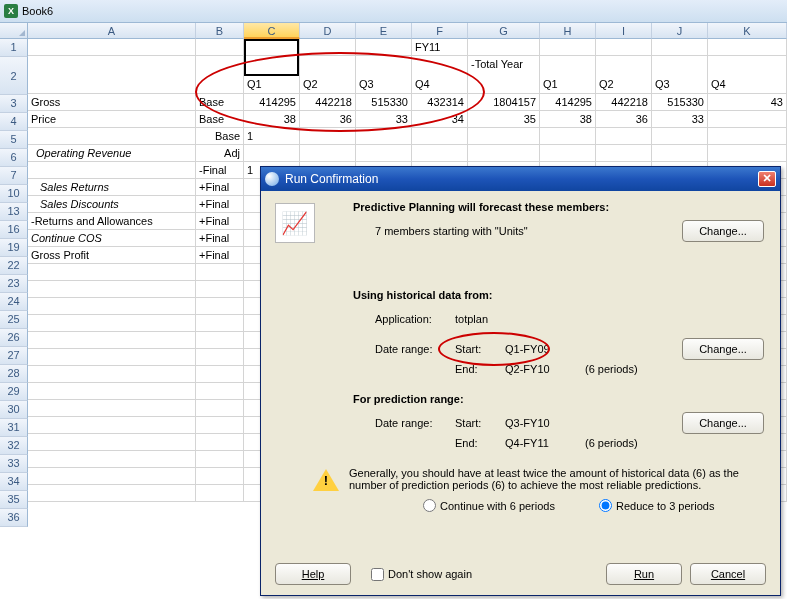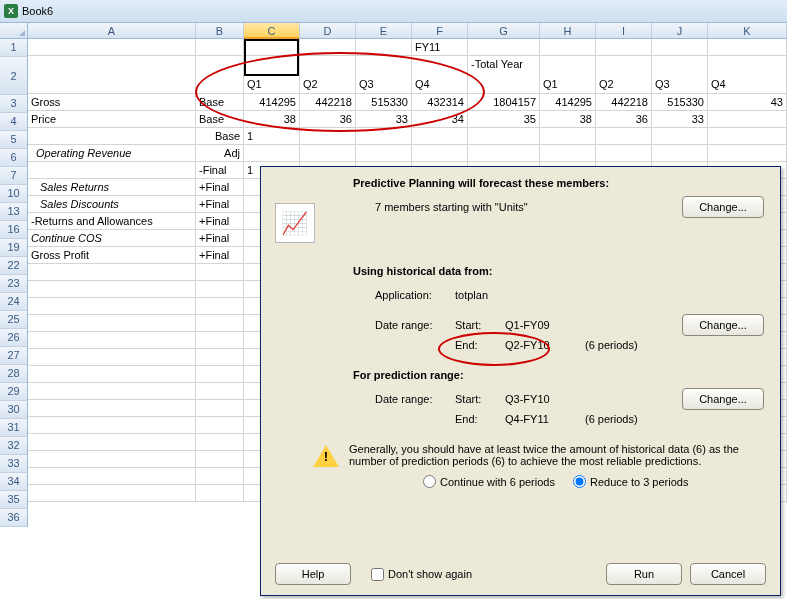--- a/index.html
+++ b/index.html
@@ -53,25 +53,25 @@
 .section-title { font-weight: bold; margin-bottom: 8px; }
 .row-line { display: flex; align-items: center; min-height: 20px; }
 .lbl { width: 80px; }
 .lbl2 { width: 50px; }
 .btn { background: linear-gradient(#fdfdfc, #e8e7df); border: 1px solid #8a867a; border-radius: 4px; font-size: 11px; height: 22px; line-height: 20px; padding: 0 14px; cursor: pointer; }
 .btn-change { position: absolute; right: 16px; width: 82px; text-align: center; }
 .warn-row { display: flex; margin: 10px 0 8px 0; }
 .warn-icon { width: 26px; height: 22px; margin-right: 10px; margin-top: 2px; position: relative; }
 .warn-icon::before { content: ""; position: absolute; left: 0; bottom: 0; border-left: 13px solid transparent; border-right: 13px solid transparent; border-bottom: 22px solid #ffd040; }
 .warn-icon::after { content: "!"; position: absolute; left: 0; width: 26px; text-align: center; top: 4px; font-weight: bold; font-size: 13px; }
-.radio-row { margin-left: 70px; display: flex; gap: 18px; margin-top: 6px; }
+.radio-row { margin-left: 70px; display: flex; gap: 44px; margin-top: 6px; }
 .radio-row label { display: flex; align-items: center; gap: 4px; cursor: pointer; }
 .dlg-footer { position: absolute; bottom: 10px; left: 14px; right: 14px; display: flex; align-items: center; }
 .dlg-footer .spacer { flex: 1; }
-.dlg-footer .btn { width: 76px; text-align: center; }
+.dlg-footer .btn { width: 76px; text-align: center; text-decoration: underline; }
 .dlg-footer .chk { display: flex; align-items: center; gap: 4px; font-size: 11px; margin-left: 20px; }
 .bigsec { margin-left: 0; margin-top: 48px; }
 </style>
 </head>
 <body>
 
 <div class="titlebar">
   <span class="excel-icon"></span>
   <span>Book6</span>
 </div>
@@ -474,20 +474,25 @@
         <div class="cell cK"></div>
       </div>
   </div>
 
   <div class="active-outline" style="top:16px; left:244px; width:55px; height:37px;"></div>
 </div>
 
 <div class="ellipse" style="top:52px; left:195px; width:290px; height:80px;"></div>
 
 <div class="dialog">
+  <div class="dlg-title">
+    <span class="orb"></span>
+    <span>Run Confirmation</span>
+    <span class="close">✕</span>
+  </div>
   <div class="dlg-body">
     <div class="dlg-icon"></div>
     <div class="dlg-content">
       <div class="section">
         <div class="section-title">Predictive Planning will forecast these members:</div>
         <div class="row-line">
           <span style="margin-left:22px">7 members starting with "Units"</span>
           <button class="btn btn-change">Change...</button>
         </div>
       </div>

